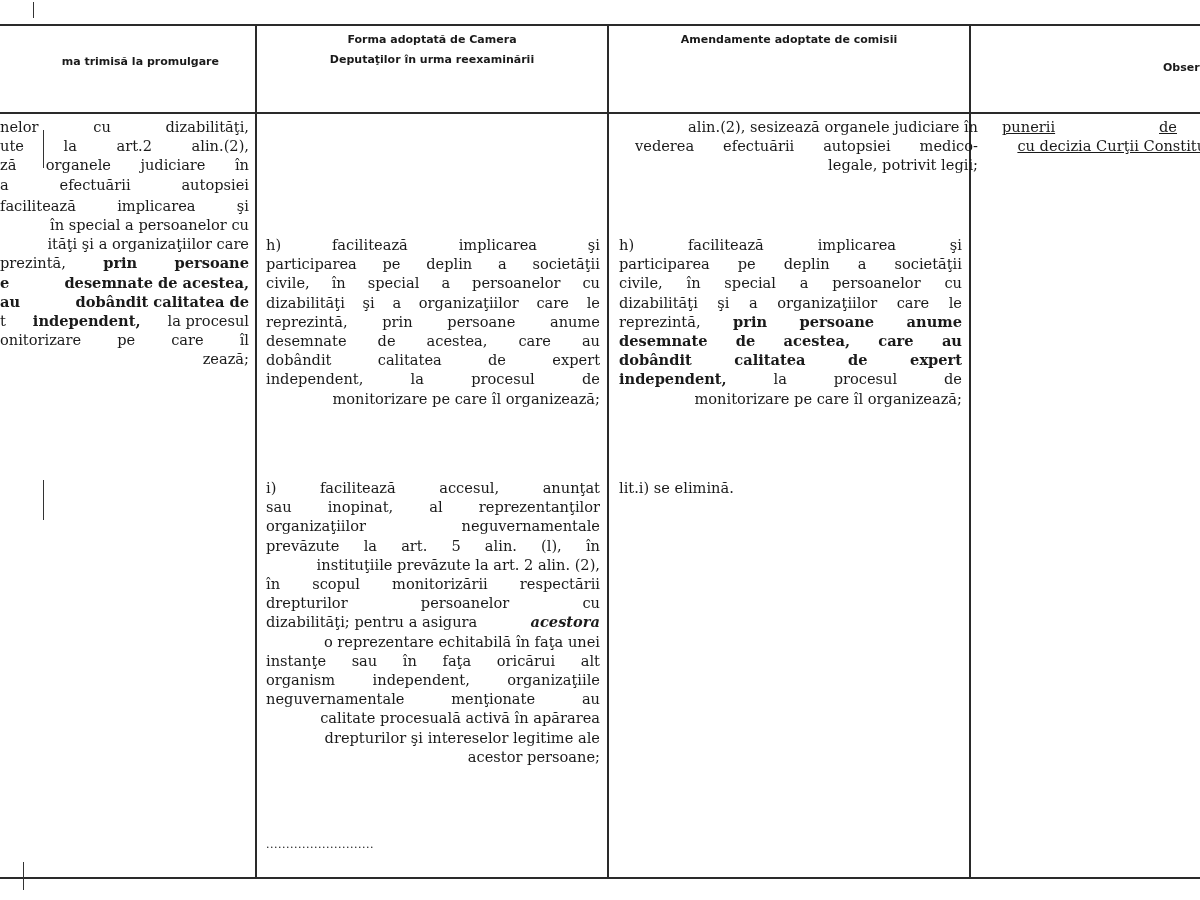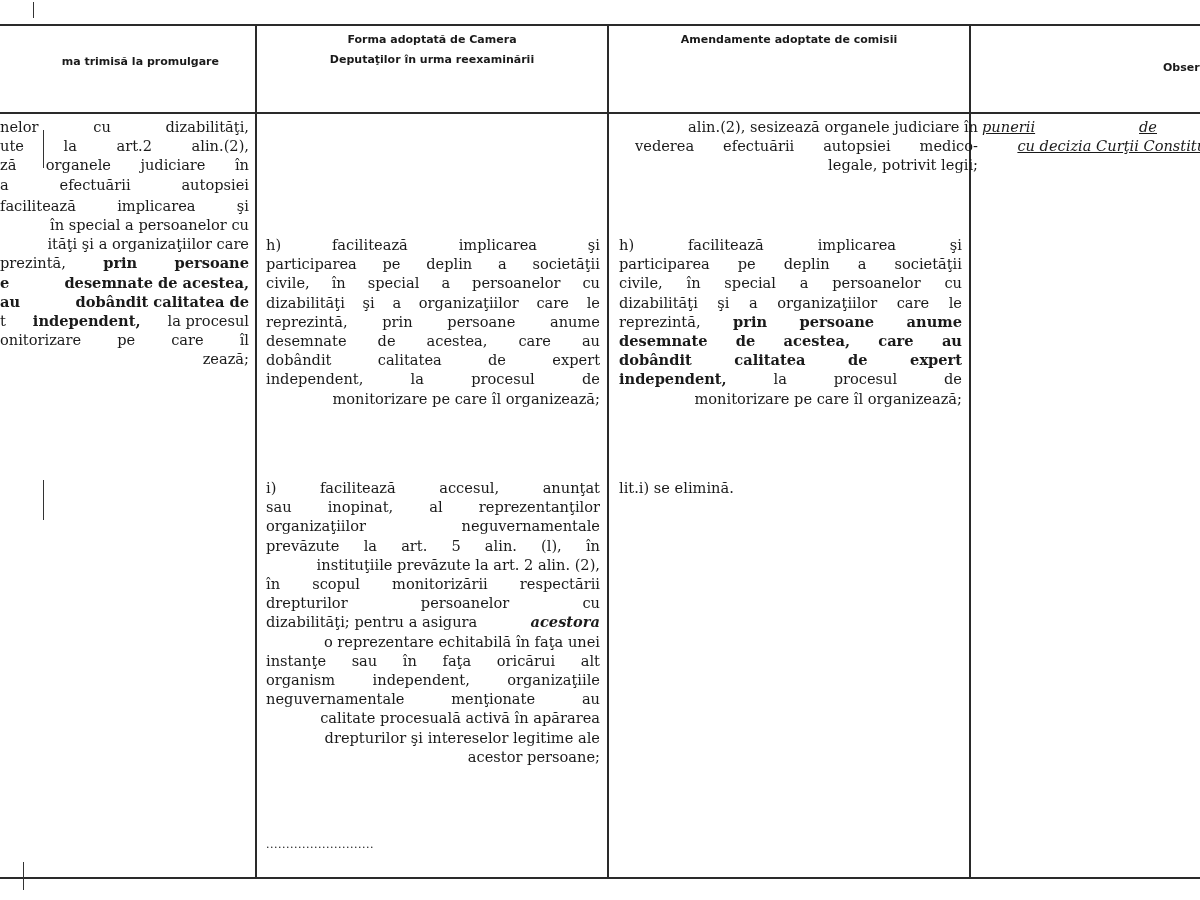--- a/index.html
+++ b/index.html
@@ -4,21 +4,21 @@
 <style>
   html, body { margin:0; padding:0; background:#ffffff; }
   body { width:1200px; height:900px; position:relative; overflow:hidden;
          font-family:"DejaVu Serif", serif; color:#1a1a1a; }
   .hline { position:absolute; left:0; width:1200px; height:2px; background:#2a2a2a; }
   .vline { position:absolute; width:2px; background:#2a2a2a; }
   .cell { position:absolute; box-sizing:border-box; font-size:14.6px; line-height:19.2px;text-align:right; }
   .hdr { font-family:"DejaVu Sans", sans-serif; font-weight:bold; font-size:11px; line-height:20px; text-align:center; position:absolute; }
   .b { font-weight:bold; }
   .i { font-style:italic; font-weight:bold; }
-  .u { font-style:italic; text-decoration:underline; }
+  .u { text-decoration:underline;margin-left:20px; }
   .line { display:block; white-space:nowrap; overflow:hidden; }
   .jl { display:flex; justify-content:space-between; white-space:nowrap; }
   .mark { position:absolute; width:1px; background:#333; }
   .dots { letter-spacing:0.5px; }
 </style>
 </head>
 <body>
 
 <div class="hline" style="top:24px;"></div>
 <div class="hline" style="top:112px;"></div>

